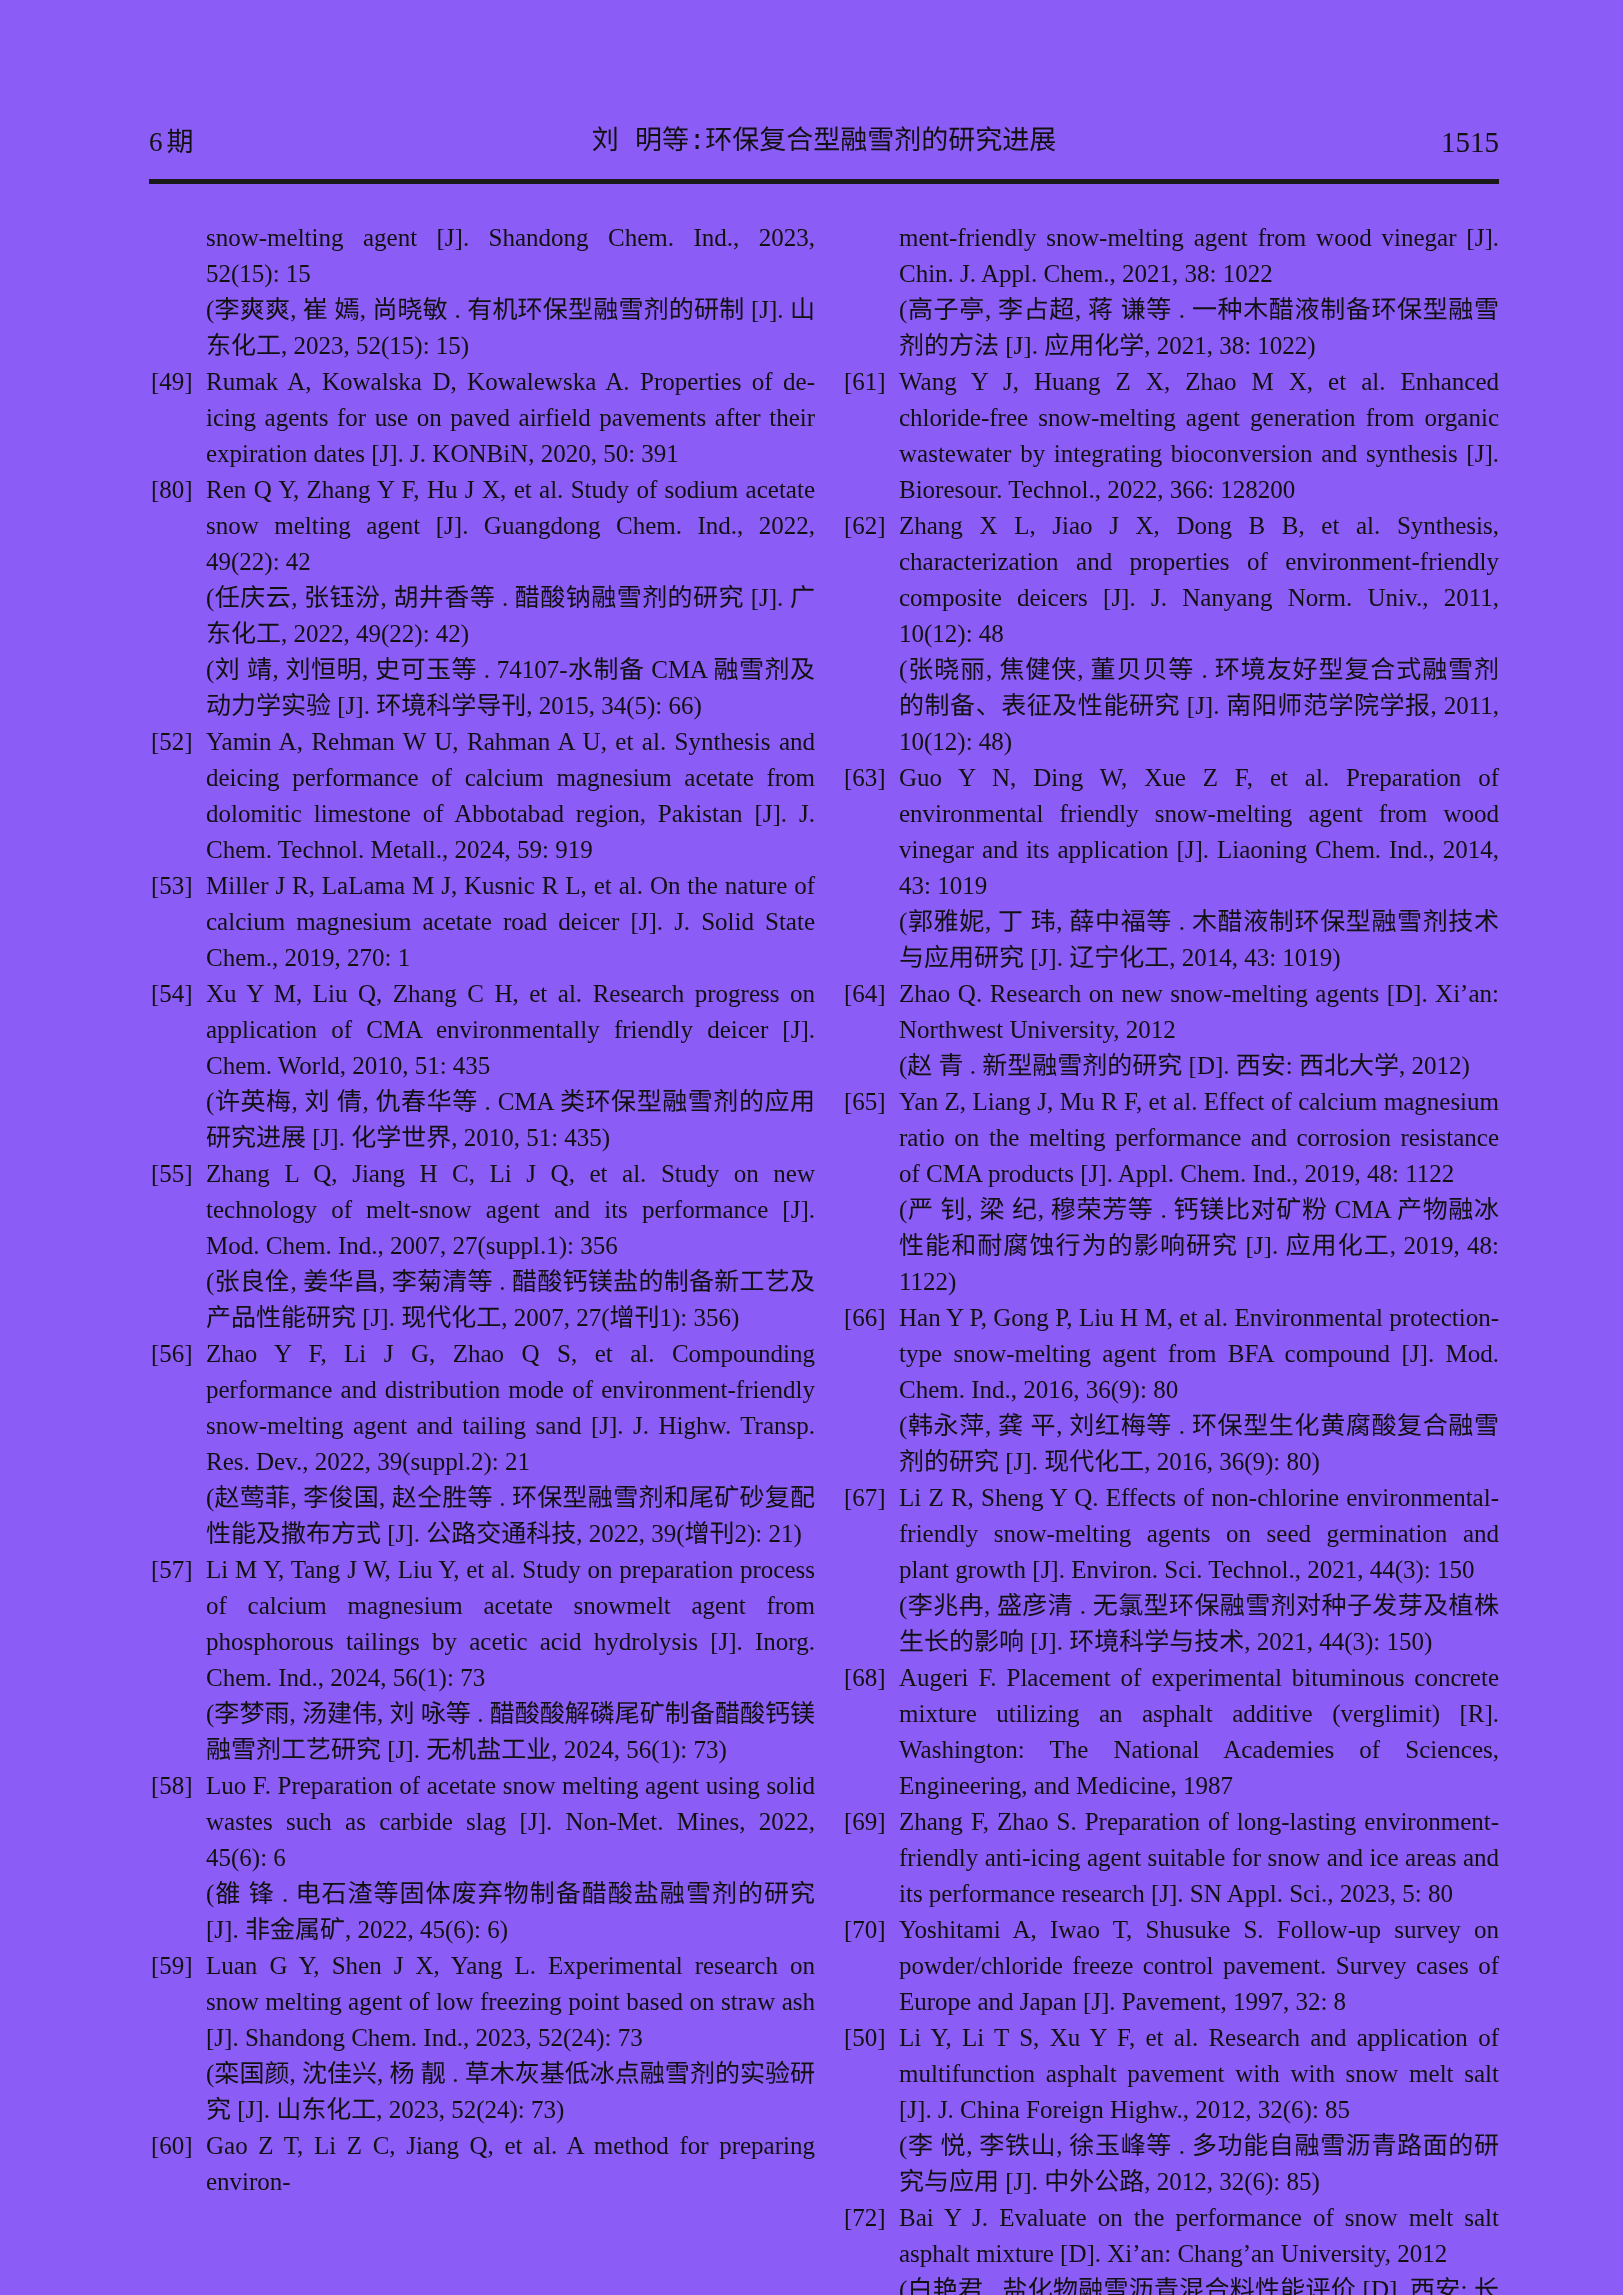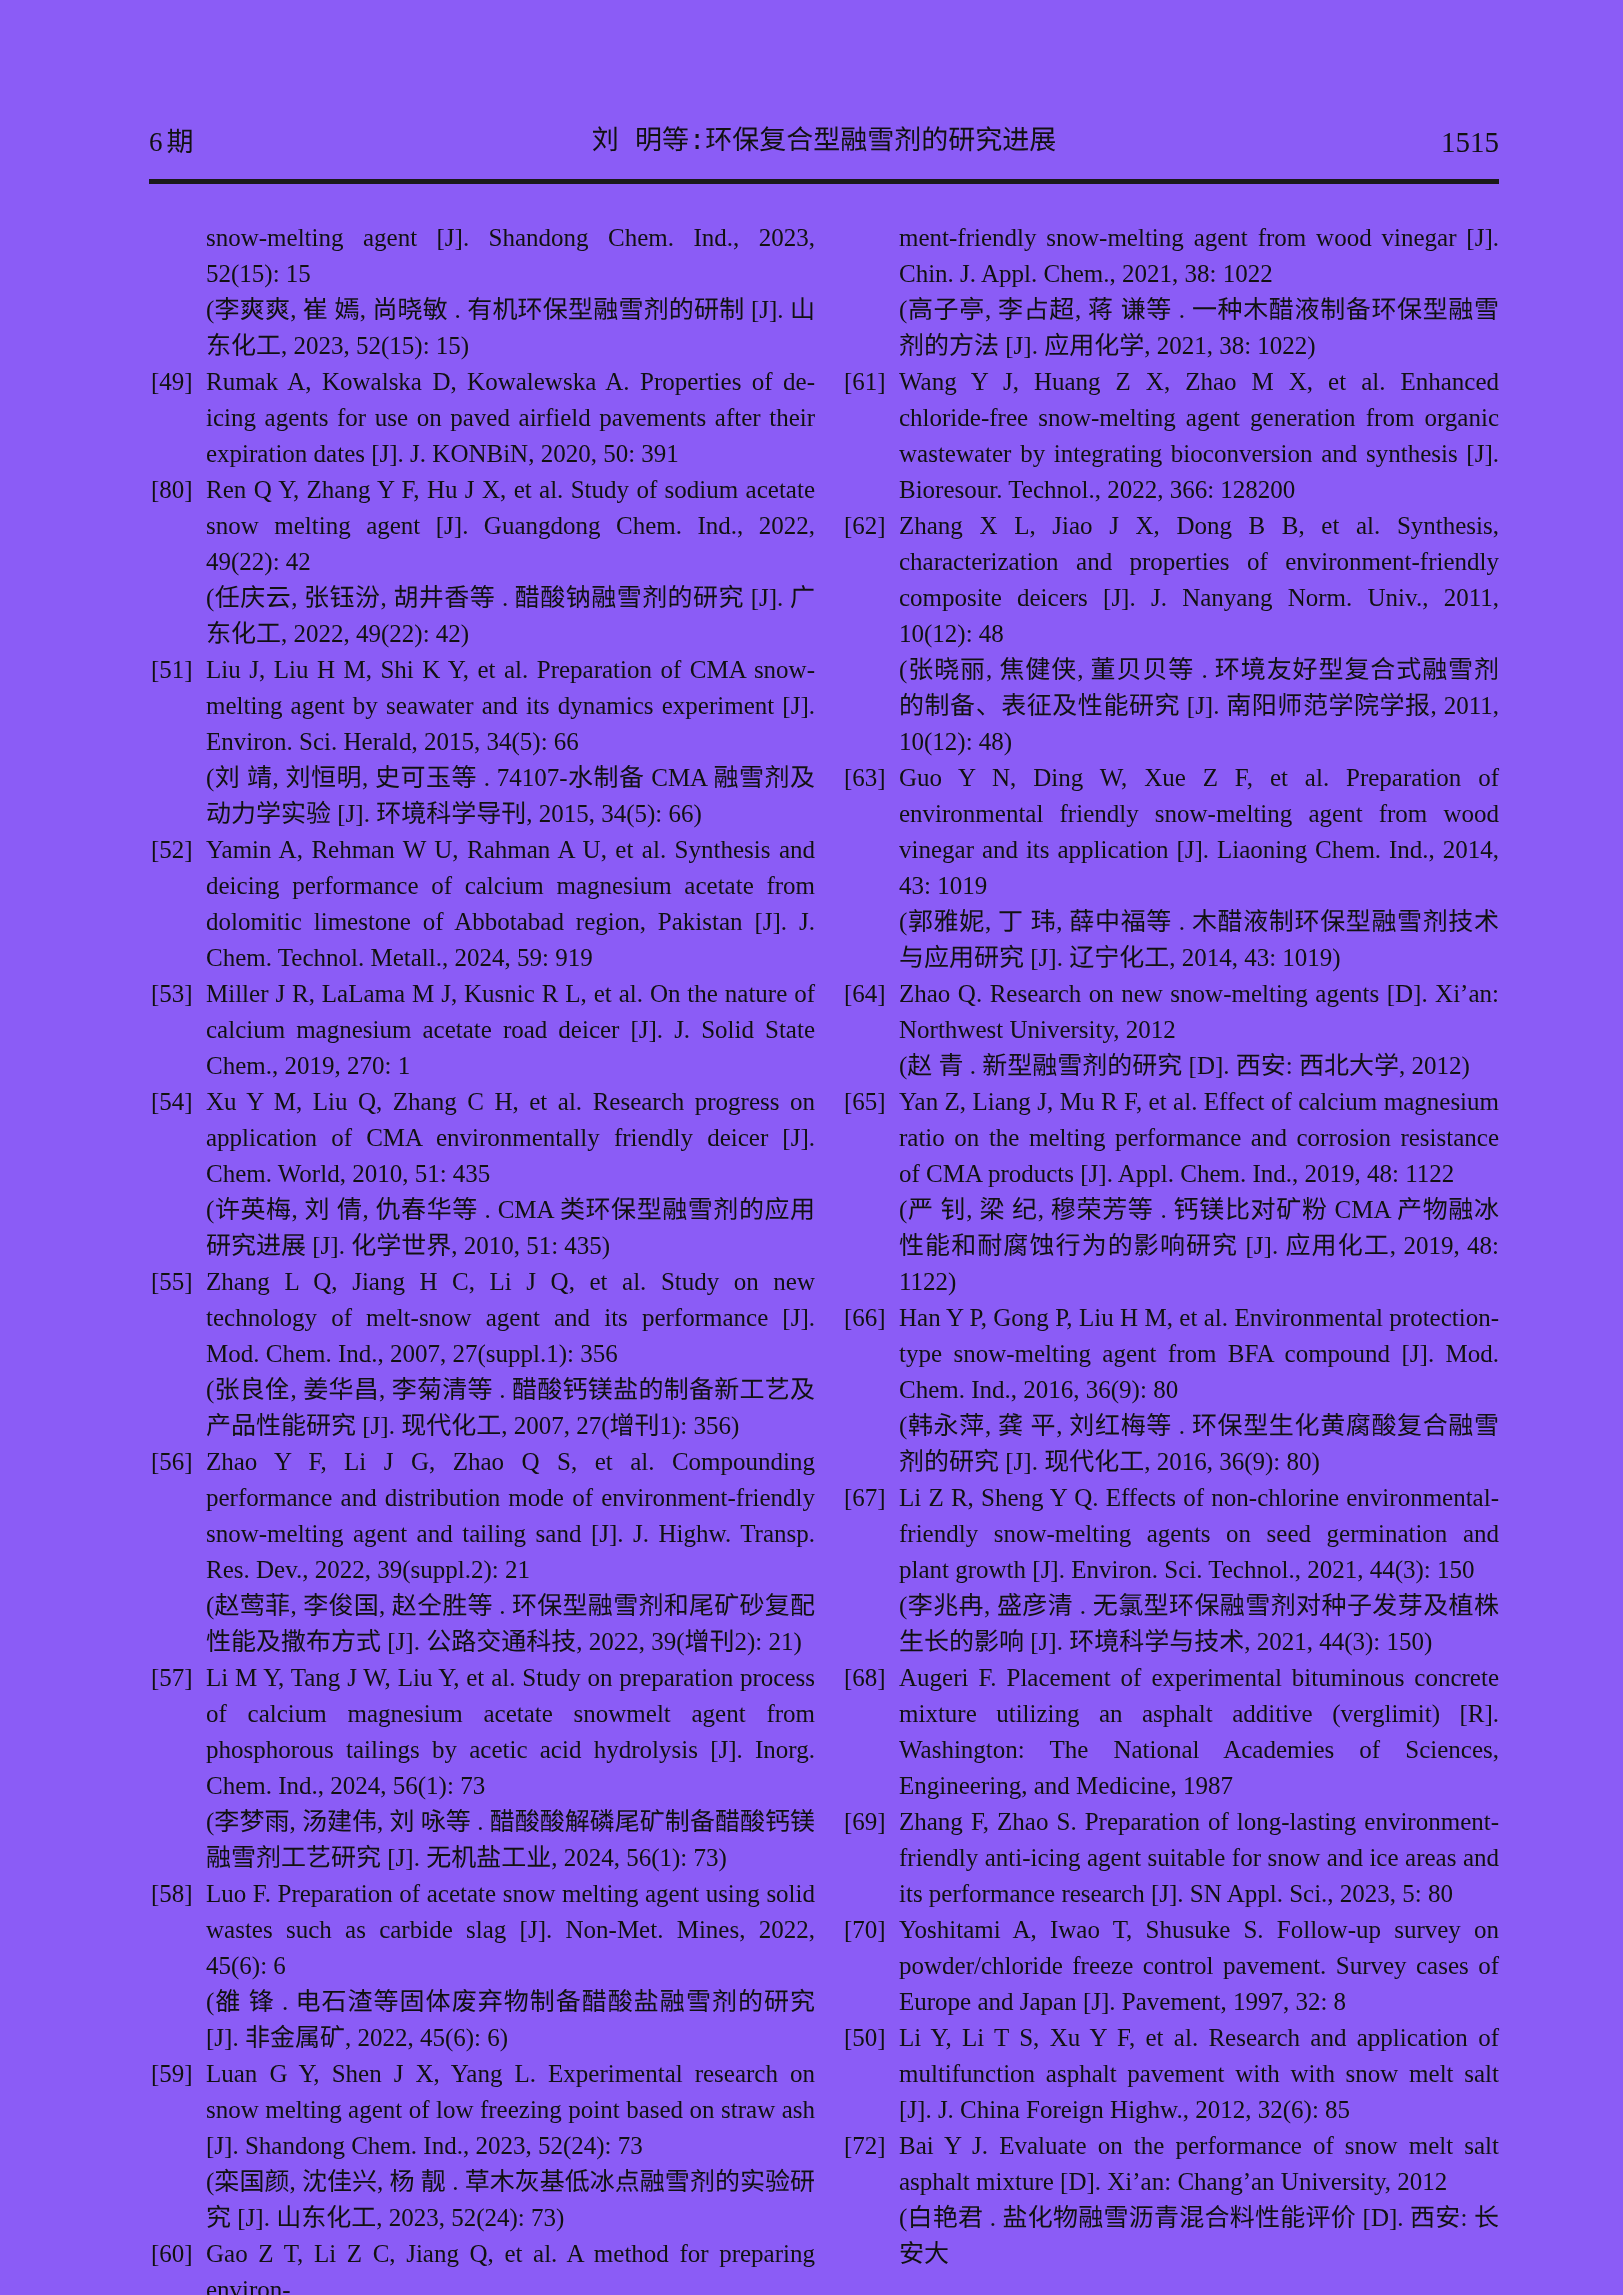--- a/index.html
+++ b/index.html
@@ -95,21 +95,20 @@
         <p class="ref-line cont">(李爽爽, 崔 嫣, 尚晓敏 . 有机环保型融雪剂的研制 [J]. 山东化工, 2023, 52(15): 15)</p>
       </div>
       <div class="ref">
         <p class="ref-line hang"><span class="ref-label">[49]</span>Rumak A, Kowalska D, Kowalewska A. Properties of de-icing agents for use on paved airfield pavements after their expiration dates [J]. J. KONBiN, 2020, 50: 391</p>
       </div>
       <div class="ref">
         <p class="ref-line hang"><span class="ref-label">[80]</span>Ren Q Y, Zhang Y F, Hu J X, et al. Study of sodium acetate snow melting agent [J]. Guangdong Chem. Ind., 2022, 49(22): 42</p>
         <p class="ref-line cont">(任庆云, 张钰汾, 胡井香等 . 醋酸钠融雪剂的研究 [J]. 广东化工, 2022, 49(22): 42)</p>
       </div>
       <div class="ref">
-        <p class="ref-line hang"><span class="ref-label">[51]</span>Liu J, Liu H M, Shi K Y, et al. Preparation of CMA snow-melting agent by seawater and its dynamics experiment [J]. Environ. Sci. Herald, 2015, 34(5): 66</p>
         <p class="ref-line cont">(刘 靖, 刘恒明, 史可玉等 . 74107-水制备 CMA 融雪剂及动力学实验 [J]. 环境科学导刊, 2015, 34(5): 66)</p>
       </div>
       <div class="ref">
         <p class="ref-line hang"><span class="ref-label">[52]</span>Yamin A, Rehman W U, Rahman A U, et al. Synthesis and deicing performance of calcium magnesium acetate from dolomitic limestone of Abbotabad region, Pakistan [J]. J. Chem. Technol. Metall., 2024, 59: 919</p>
       </div>
       <div class="ref">
         <p class="ref-line hang"><span class="ref-label">[53]</span>Miller J R, LaLama M J, Kusnic R L, et al. On the nature of calcium magnesium acetate road deicer [J]. J. Solid State Chem., 2019, 270: 1</p>
       </div>
       <div class="ref">
         <p class="ref-line hang"><span class="ref-label">[54]</span>Xu Y M, Liu Q, Zhang C H, et al. Research progress on application of CMA environmentally friendly deicer [J]. Chem. World, 2010, 51: 435</p>
@@ -176,20 +175,21 @@
         <p class="ref-line hang"><span class="ref-label">[68]</span>Augeri F. Placement of experimental bituminous concrete mixture utilizing an asphalt additive (verglimit) [R]. Washington: The National Academies of Sciences, Engineering, and Medicine, 1987</p>
       </div>
       <div class="ref">
         <p class="ref-line hang"><span class="ref-label">[69]</span>Zhang F, Zhao S. Preparation of long-lasting environment-friendly anti-icing agent suitable for snow and ice areas and its performance research [J]. SN Appl. Sci., 2023, 5: 80</p>
       </div>
       <div class="ref">
         <p class="ref-line hang"><span class="ref-label">[70]</span>Yoshitami A, Iwao T, Shusuke S. Follow-up survey on powder/chloride freeze control pavement. Survey cases of Europe and Japan [J]. Pavement, 1997, 32: 8</p>
       </div>
       <div class="ref">
         <p class="ref-line hang"><span class="ref-label">[50]</span>Li Y, Li T S, Xu Y F, et al. Research and application of multifunction asphalt pavement with with snow melt salt [J]. J. China Foreign Highw., 2012, 32(6): 85</p>
+        <p class="ref-line cont">(李 悦, 李铁山, 徐玉峰等 . 多功能自融雪沥青路面的研究与应用 [J]. 中外公路, 2012, 32(6): 85)</p>
       </div>
       <div class="ref">
         <p class="ref-line hang"><span class="ref-label">[72]</span>Bai Y J. Evaluate on the performance of snow melt salt asphalt mixture [D]. Xi’an: Chang’an University, 2012</p>
         <p class="ref-line cont">(白艳君 . 盐化物融雪沥青混合料性能评价 [D]. 西安: 长安大</p>
       </div>
     </div>
 
 </div>
 
 

